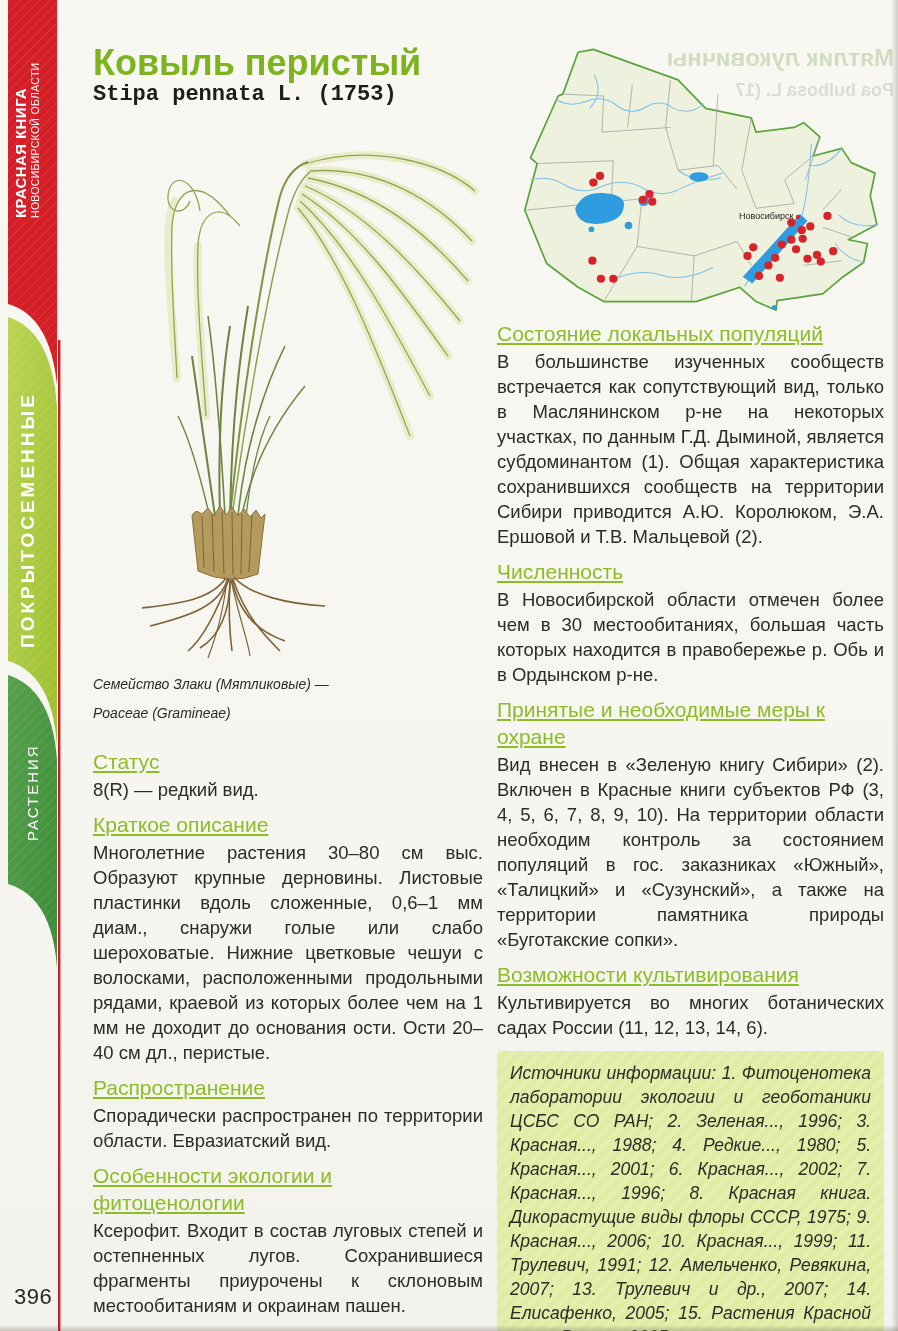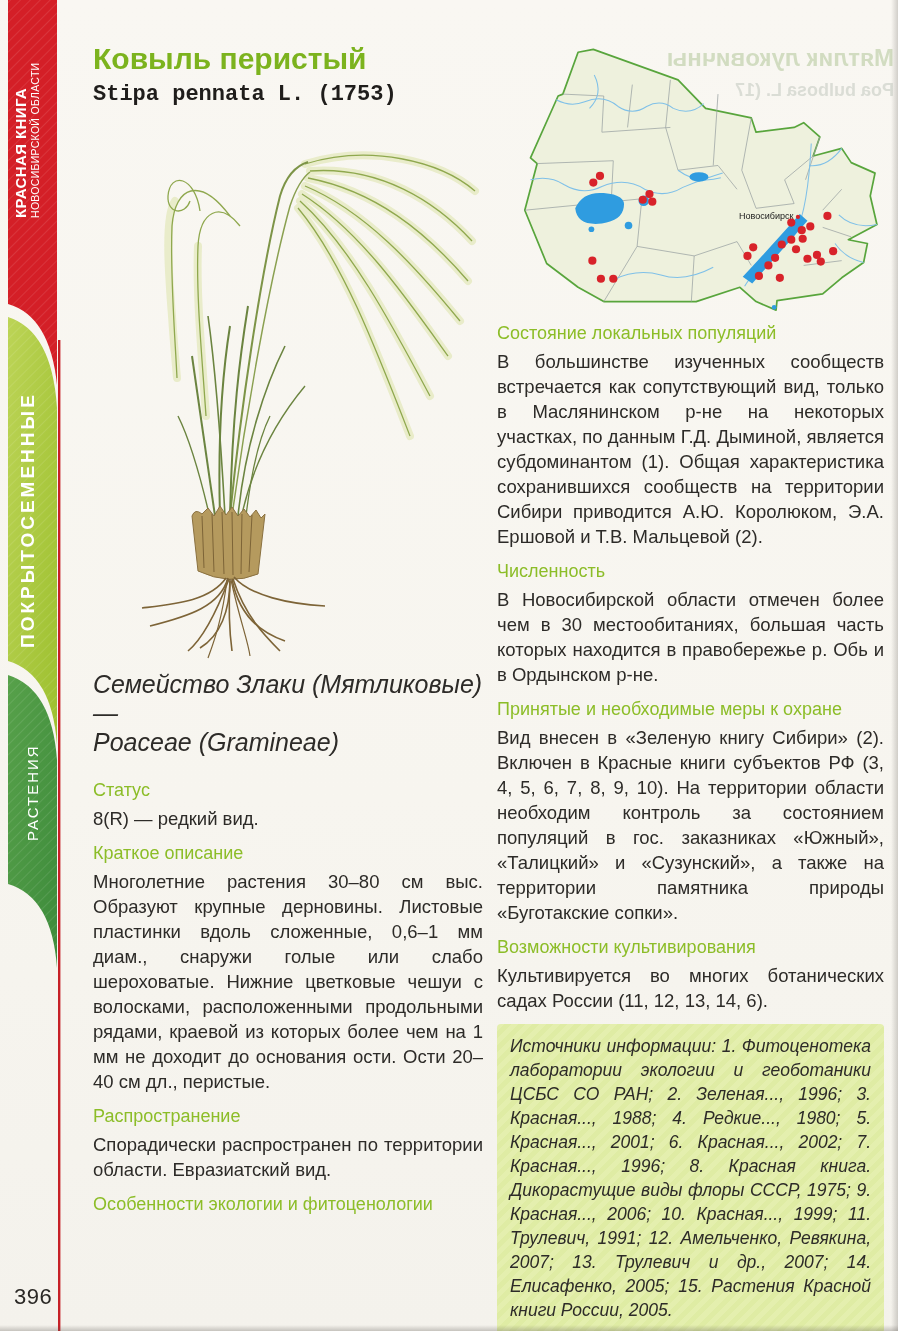--- a/index.html
+++ b/index.html
@@ -17,31 +17,31 @@
   .vwrap{position:absolute;writing-mode:vertical-rl;transform:rotate(180deg);color:#fff;}
   .vwrap .l1{font-weight:bold;font-size:15px;letter-spacing:.4px;}
   .vwrap .l2{font-size:10.5px;letter-spacing:.3px;margin-top:0;}
   .vband{position:absolute;writing-mode:vertical-rl;transform:rotate(180deg);color:#fff;}
   .vband.angio{font-weight:bold;font-size:19px;letter-spacing:3px;}
   .vband.plants{font-size:15px;letter-spacing:2px;font-weight:normal;}
   .pagenum{position:absolute;left:14px;top:1284px;font-size:22px;color:#2a2825;
            letter-spacing:.5px;}
 
   
-  .title{position:absolute;left:93px;top:42px;font-size:30px;font-weight:bold;color:#7cb31e;}
+  .title{position:absolute;left:93px;top:42px;font-size:36px;font-weight:bold;color:#7cb31e;}
   .latin{position:absolute;left:93px;top:82px;font-size:22px;font-weight:bold;color:#1f1d1b;font-family:Liberation Mono, monospace;}
 
   
   .col{position:absolute;color:#2d2b28;font-size:18.5px;line-height:25px;text-align:justify;}
   .col-left{left:93px;top:670px;width:390px;}
   .col-right{left:497px;top:320px;width:387px;}
-  .family{font-style:italic;font-size:25px;line-height:29px;text-align:left;margin-bottom:20px;}
+  .family{font-style:italic;font-size:14px;line-height:29px;text-align:left;margin-bottom:20px;}
   .sec{margin-bottom:9px;}
-  .sec h3{margin:0 0 2px 0;font-size:18px;line-height:27px;font-weight:normal;color:#8cbd28;
-          text-align:left;}
+  .sec h3{margin:0 0 2px 0;font-size:21px;line-height:27px;font-weight:normal;color:#8cbd28;
+          text-align:left;text-decoration:underline;}
   .sec p{margin:0;}
 
   
   .infobox{margin-top:11px;background:
      repeating-linear-gradient(135deg,#e4efae 0px,#e4efae 5px,#dfeca4 5px,#dfeca4 10px);
      border-radius:4px;padding:10px 13px 12px 13px;font-style:italic;font-size:17.5px;
      line-height:24px;color:#2d2b28;}
   .infobox p{margin:0;text-align:justify;}
 
   
@@ -269,20 +269,21 @@
     <div class="sec">
       <h3>Краткое описание</h3>
       <p>Многолетние растения 30–80 см выс. Образуют крупные дерновины. Листовые пластинки вдоль сложенные, 0,6–1 мм диам., снаружи голые или слабо шероховатые. Нижние цветковые чешуи с волосками, расположенными продольными рядами, краевой из которых более чем на 1 мм не доходит до основания ости. Ости 20–40 см дл., перистые.</p>
     </div>
     <div class="sec">
       <h3>Распространение</h3>
       <p>Спорадически распространен по территории области. Евразиатский вид.</p>
     </div>
     <div class="sec">
       <h3>Особенности экологии и фитоценологии</h3>
+      <p>Ксерофит. Входит в состав луговых степей и остепненных лугов. Сохранившиеся фрагменты приурочены к склоновым местообитаниям и окраинам пашен.</p>
     </div>
   </div>
 
   <div class="col col-right">
     <div class="sec">
       <h3>Состояние локальных популяций</h3>
       <p>В большинстве изученных сообществ встречается как сопутствующий вид, только в Маслянинском р-не на некоторых участках, по данным Г.Д. Дыминой, является субдоминантом (1). Общая характеристика сохранившихся сообществ на территории Сибири приводится А.Ю. Королюком, Э.А. Ершовой и Т.В. Мальцевой (2).</p>
     </div>
     <div class="sec">
       <h3>Численность</h3>

